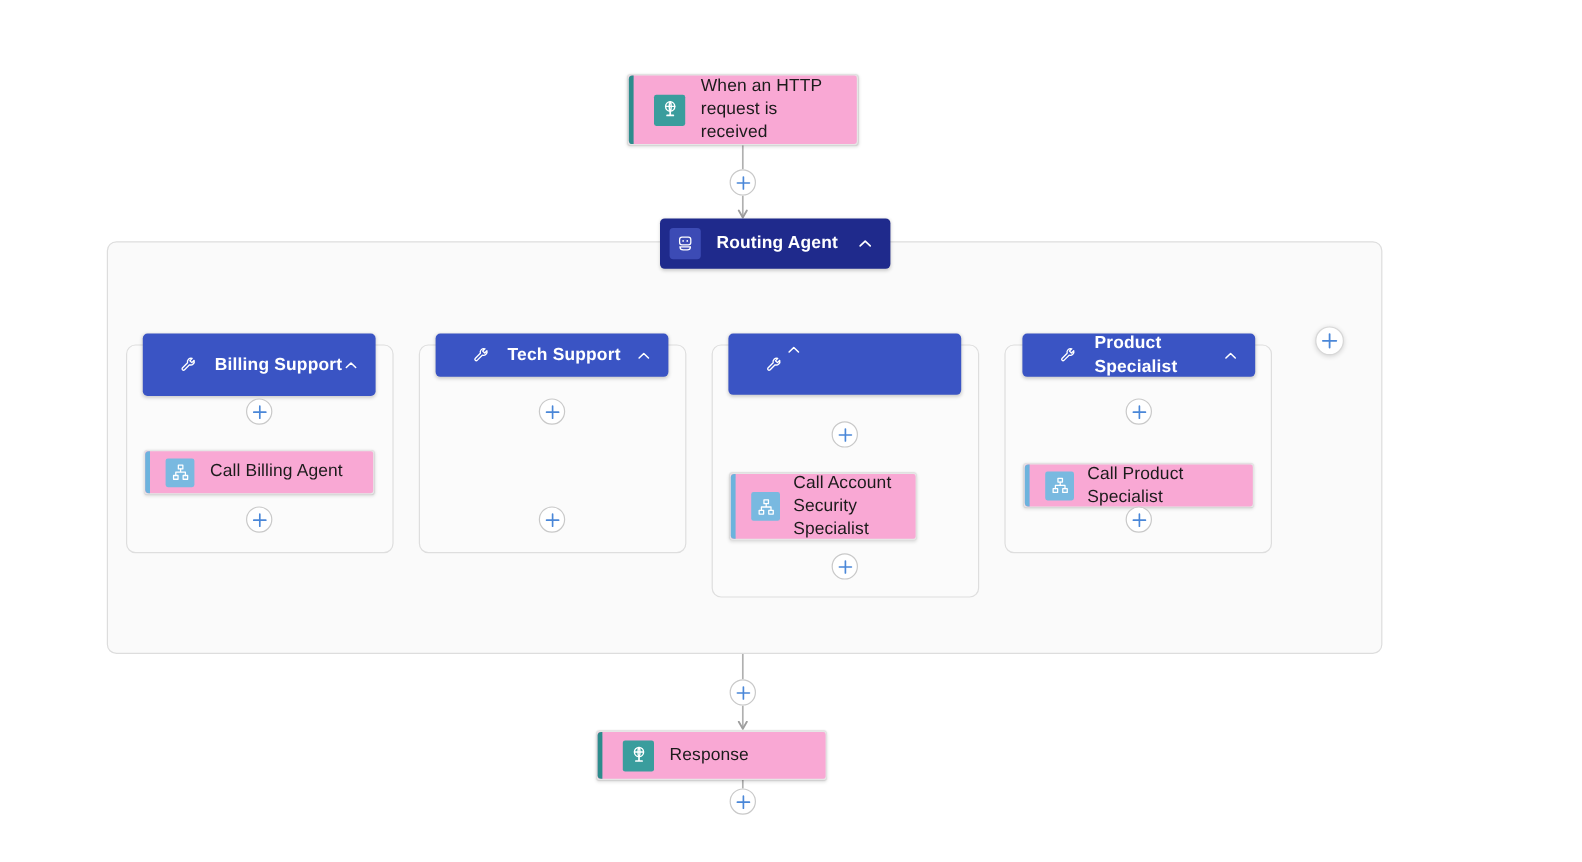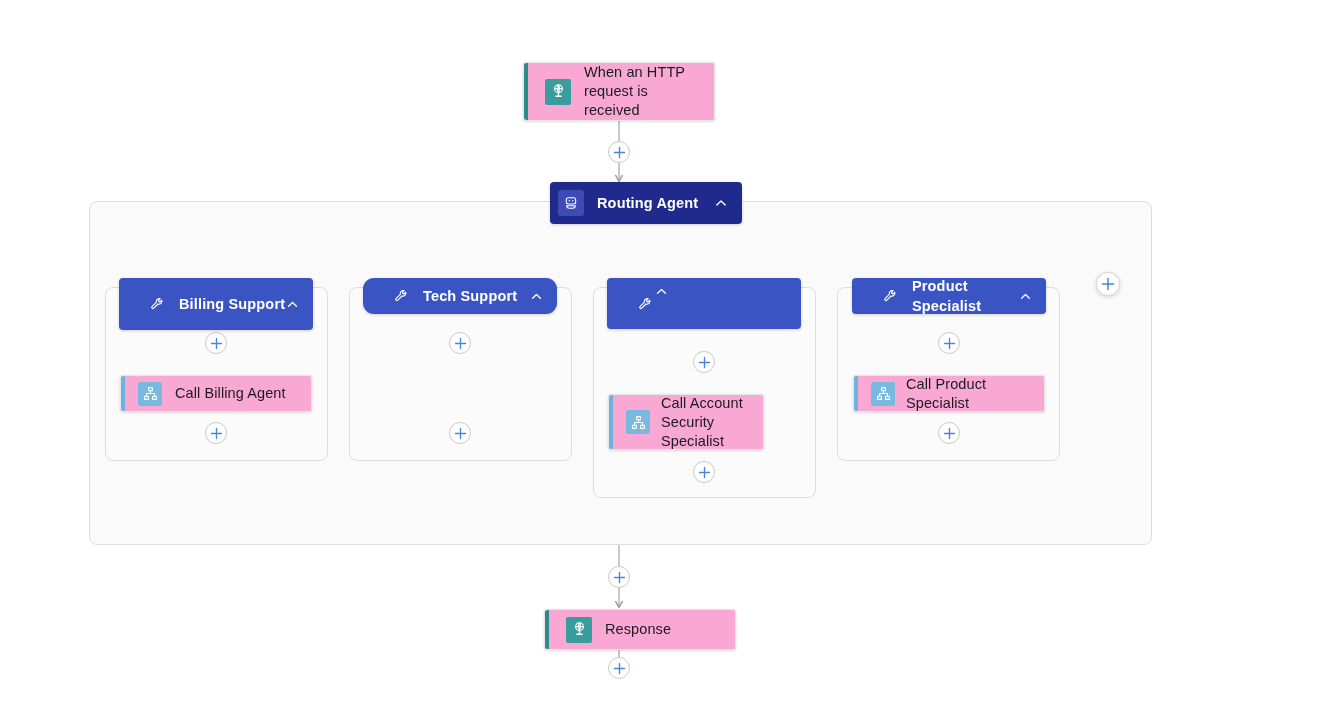--- a/index.html
+++ b/index.html
@@ -279,21 +279,21 @@
       </svg>
     </div>
     <div class="nlabel" style="">Call Billing Agent</div>
   </div>
   <div class="plus" style="left:205px; top:422px;">
     <svg width="13" height="13" viewBox="0 0 14 14">
       <path d="M7 1.6v10.8M1.6 7h10.8" stroke="#4a87d8" stroke-width="1.5" stroke-linecap="round"></path>
     </svg>
   </div>
 
-  <div class="agent-header sub-agent" style="left:363px; top:278px; width:194px; height:36px;border-radius:11px;">
+  <div class="agent-header sub-agent" style="left:363px; top:278px; width:194px; height:36px;">
     <div class="ah-icon">
       <svg width="14" height="14" viewBox="0 0 24 24" fill="none" stroke="#ffffff" stroke-width="1.9" stroke-linecap="round" stroke-linejoin="round">
         <path d="M20.2 5.6l-3.3 3.3-2.8-2.8 3.3-3.3a5.2 5.2 0 0 0-6.6 6.4L3.4 16.6a2 2 0 0 0 2.8 2.8l7.4-7.4a5.2 5.2 0 0 0 6.6-6.4z"></path>
       </svg>
     </div>
     <div class="ah-label">Tech Support</div>
     <div class="ah-chevron">
       <svg width="13" height="13" viewBox="0 0 16 16" fill="none" stroke="#ffffff" stroke-width="1.6" stroke-linecap="round" stroke-linejoin="round">
         <path d="M3.2 10.2L8 5.6l4.8 4.6"></path>
       </svg>
@@ -356,21 +356,21 @@
       <svg width="13" height="13" viewBox="0 0 16 16" fill="none" stroke="#ffffff" stroke-width="1.6" stroke-linecap="round" stroke-linejoin="round">
         <path d="M3.2 10.2L8 5.6l4.8 4.6"></path>
       </svg>
     </div>
   </div>
   <div class="plus" style="left:938px; top:332px;">
     <svg width="13" height="13" viewBox="0 0 14 14">
       <path d="M7 1.6v10.8M1.6 7h10.8" stroke="#4a87d8" stroke-width="1.5" stroke-linecap="round"></path>
     </svg>
   </div>
-  <div class="node" style="left:853px; top:375px; width:192px; height:37px;justify-content:space-between;">
+  <div class="node" style="left:853px; top:386px; width:192px; height:37px;justify-content:space-between;">
     <div class="accent" style="background:#6cb3dd;"></div>
     <div class="nicon" style="background:#79b9e0; margin-left:17px; width:24px; height:24px;">
       <svg width="15" height="15" viewBox="0 0 24 24" fill="none" stroke="#ffffff" stroke-width="1.7" stroke-linejoin="round">
         <rect x="9" y="2.6" width="6" height="5"></rect>
         <rect x="2.6" y="16.4" width="6" height="5"></rect>
         <rect x="15.4" y="16.4" width="6" height="5"></rect>
         <path d="M12 7.6v4.4M5.6 16.4V12h12.8v4.4" stroke-linecap="round"></path>
       </svg>
     </div>
     <div class="nlabel" style="margin-left:11px;">Call Product Specialist</div>
@@ -386,21 +386,21 @@
       <path d="M7 1.4v11.2M1.4 7h11.2" stroke="#4a87d8" stroke-width="1.5" stroke-linecap="round"></path>
     </svg>
   </div>
 
   <div class="plus" style="left:608px; top:566px;">
     <svg width="13" height="13" viewBox="0 0 14 14">
       <path d="M7 1.6v10.8M1.6 7h10.8" stroke="#4a87d8" stroke-width="1.5" stroke-linecap="round"></path>
     </svg>
   </div>
 
-  <div class="node" style="left:544px; top:609px; width:192px; height:41px;">
+  <div class="node" style="left:497px; top:609px; width:192px; height:41px;">
     <div class="accent teal-accent"></div>
     <div class="nicon teal-icon">
       <svg width="17" height="17" viewBox="0 0 24 24" fill="none" stroke="#ffffff" stroke-width="1.7" stroke-linecap="round">
         <circle cx="12" cy="8" r="5.4"></circle>
         <path d="M6.8 8h10.4M12 2.7c1.6 1.6 1.6 9 0 10.6M12 2.7c-1.6 1.6-1.6 9 0 10.6"></path>
         <path d="M12 13.6v4.2M8.3 18.6h7.4" stroke-width="2"></path>
       </svg>
     </div>
     <div class="nlabel">Response</div>
   </div>

